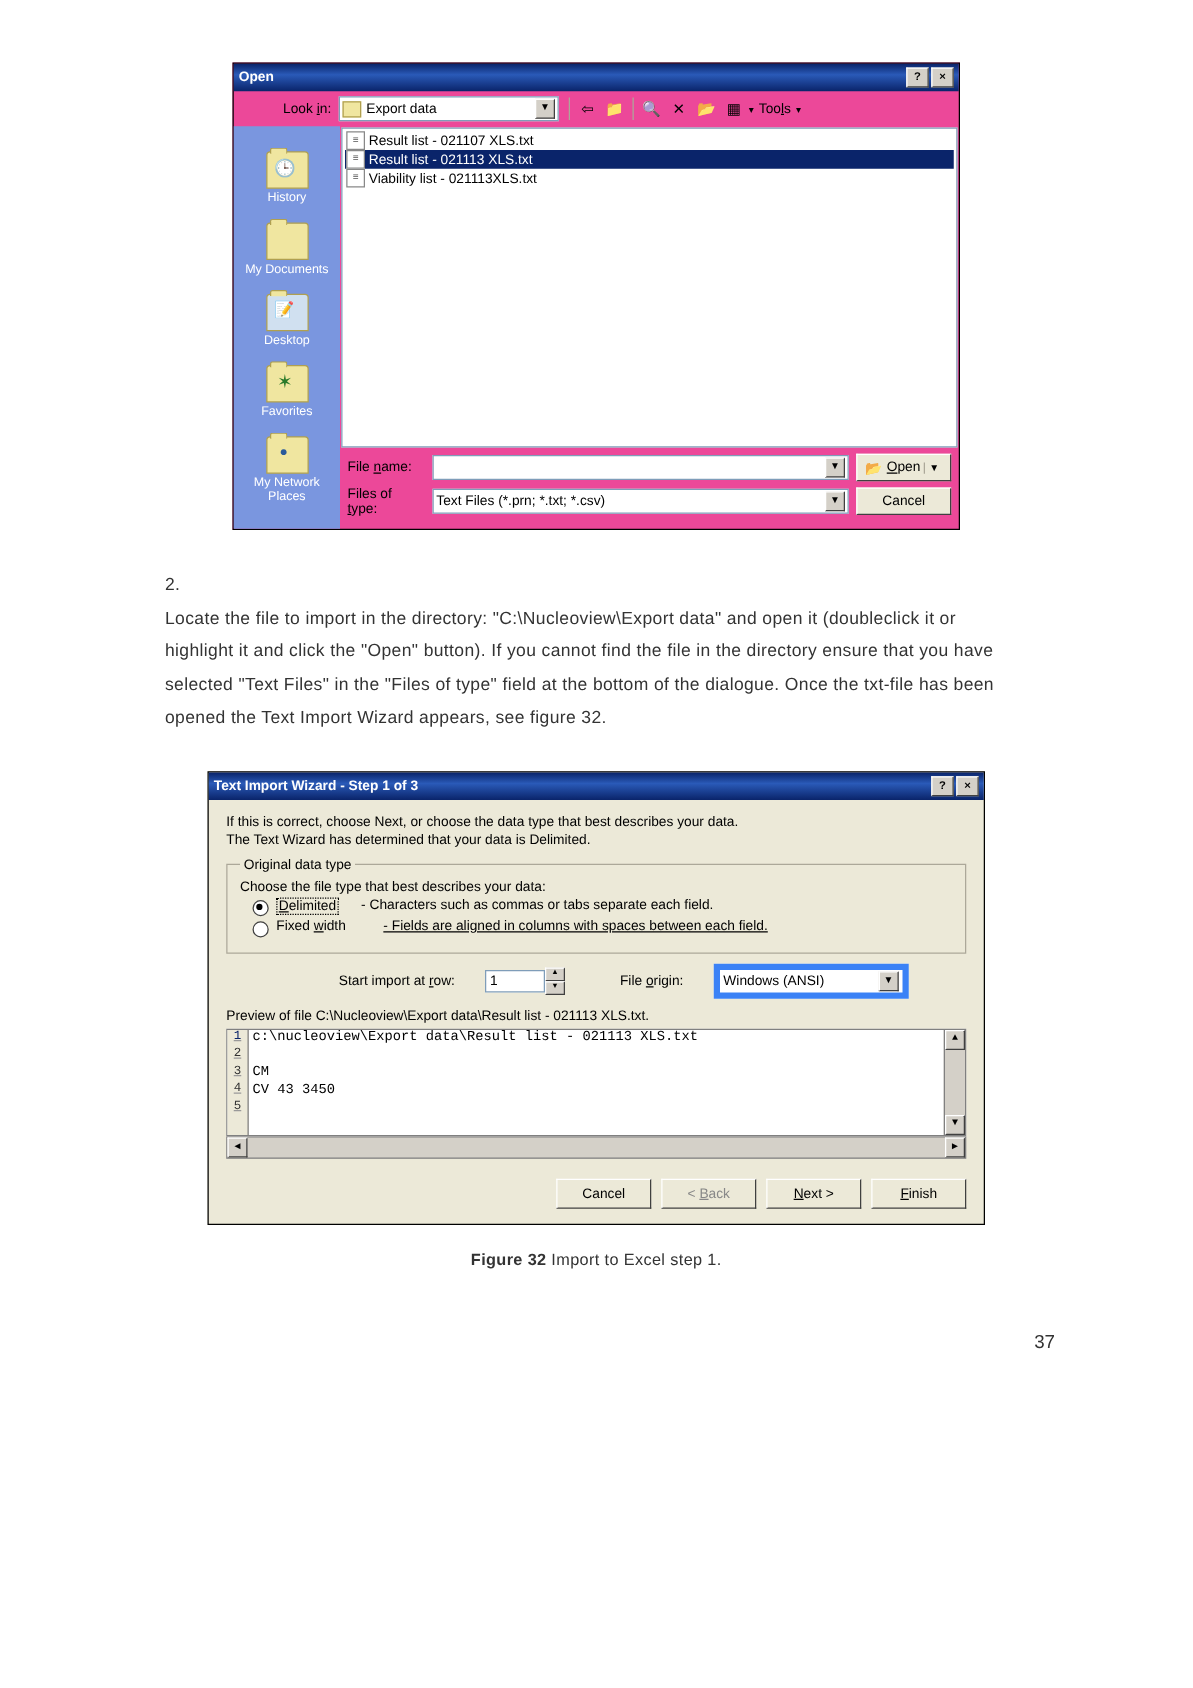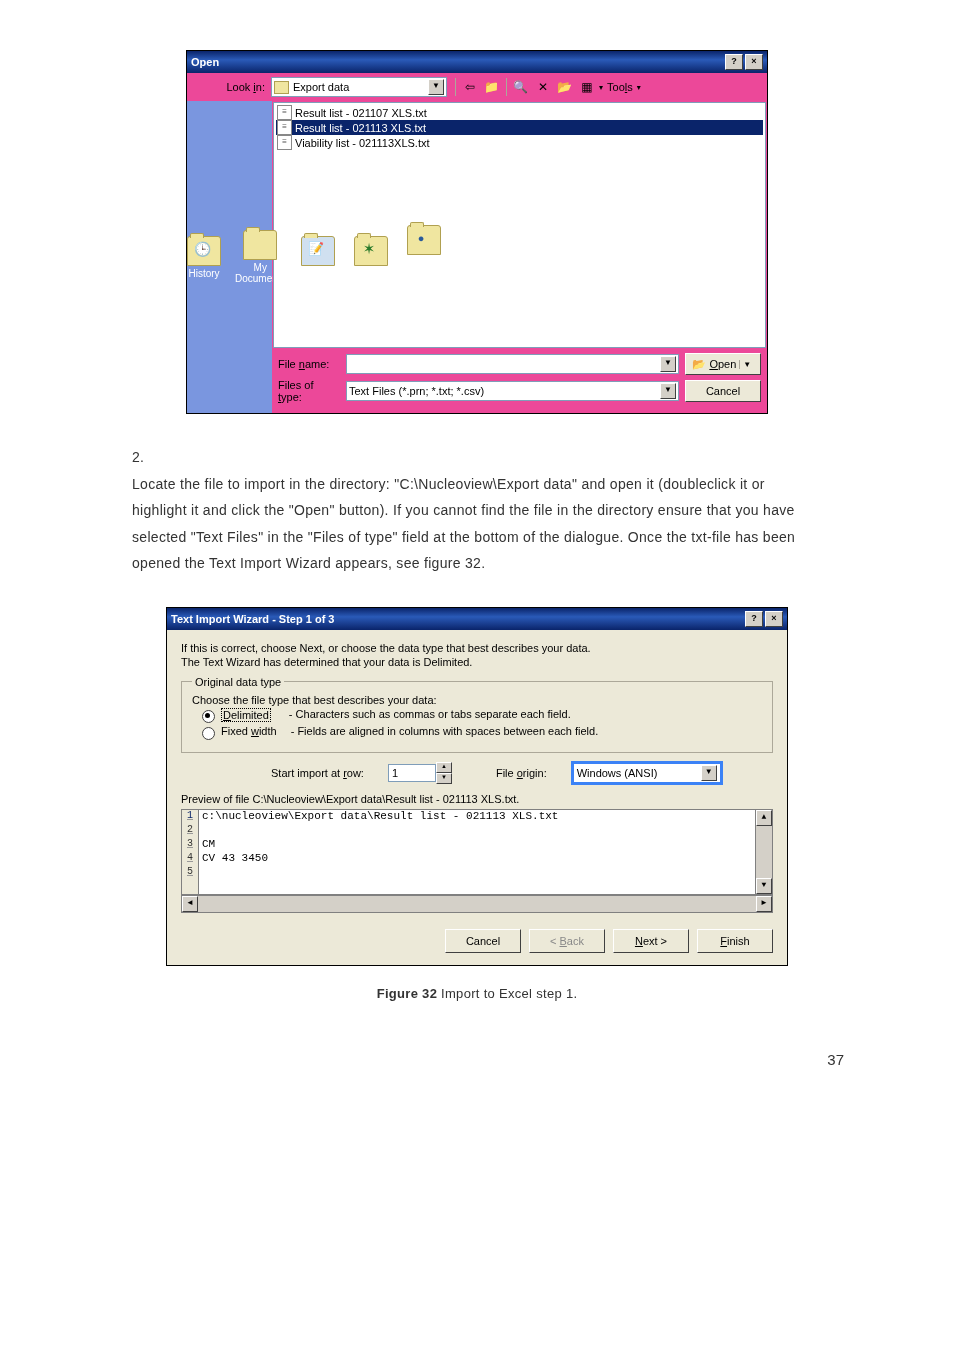--- a/index.html
+++ b/index.html
@@ -107,21 +107,21 @@
     font-size:12px;
   }
   .tb-sep { width:1px; height:18px; background:#aca899; margin:0 2px;}
   .tools-text { font-size:11px; padding:0 2px;}
 
   .dlg-body { display:flex; }
   .places {
     width: 85px;
     background: #7a96df;
     padding: 20px 0;
-    display:flex; align-items:center;
+    display:flex; flex-direction:column; align-items:center;
     gap: 14px;
     color:#fff; font-size:10px; text-align:center;
   }
   .place-item { width: 80px; }
   .place-icon {
     width:32px; height:28px; margin:0 auto 2px;
     background:#f0e6a0; border:1px solid #b0a050;
     border-radius:3px 3px 0 0;
     position:relative;
   }
@@ -182,21 +182,21 @@
     background:#fff; margin-top:2px; position:relative;}
   .radio.on::after { content:""; position:absolute; left:2px; top:2px; width:5px; height:5px;
     background:#000; border-radius:50%;}
   .radio-lbl.sel { border:1px dotted #000; padding:0 1px;}
   .row-ctrl { display:flex; align-items:center; gap:24px; margin:8px 0 8px 90px;}
   .spin { display:flex; align-items:center;}
   .spin input { width:40px; height:16px; border:1px solid #7f9db9; font-size:11px; padding:0 3px;}
   .spin-btns { display:flex; flex-direction:column;}
   .spin-btn { width:14px; height:9px; background:#d4d0c8; border:1px solid #fff;
     border-right-color:#404040; border-bottom-color:#404040; font-size:6px; text-align:center; line-height:7px;}
-  .sel-combo { background:#fff; border:3px solid #3b82f6; height:18px; width:140px;
+  .sel-combo { background:#fff; border:5px solid #3b82f6; height:18px; width:140px;
     display:flex; align-items:center; justify-content:space-between; padding:0 3px;}
 
   .preview-label { margin:6px 0 4px; }
   .preview-box { border:1px solid #808080; background:#fff; height:84px;
     font-family:"Courier New",monospace; font-size:11px; position:relative;
     display:flex;}
   .line-nums { background:#ece9d8; border-right:1px solid #808080; width:16px;
     font-size:10px; text-align:center; color:#333;}
   .line-nums div { height:14px; text-decoration: underline; text-decoration-color:#999;}
   .line-nums div.cur { color:#0a246a; }
@@ -339,21 +339,21 @@
         <legend>Original data type</legend>
         <div>Choose the file type that best describes your data:</div>
         <div class="radio-row">
           <div class="radio on"></div>
           <span class="radio-lbl sel"><span class="underline-char">D</span>elimited</span>
           <span style="margin-left:12px;">- Characters such as commas or tabs separate each field.</span>
         </div>
         <div class="radio-row">
           <div class="radio"></div>
           <span>Fixed <span class="underline-char">w</span>idth</span>
-          <span style="margin-left:8px;">- Fields are aligned in columns with spaces between each field.</span>
+          <span style="margin-left:24px;text-decoration:underline;">- Fields are aligned in columns with spaces between each field.</span>
         </div>
       </fieldset>
       <div class="row-ctrl">
         <span>Start import at <span class="underline-char">r</span>ow:</span>
         <div class="spin">
           <input value="1" style="">
           <div class="spin-btns">
             <div class="spin-btn">▲</div>
             <div class="spin-btn">▼</div>
           </div>

